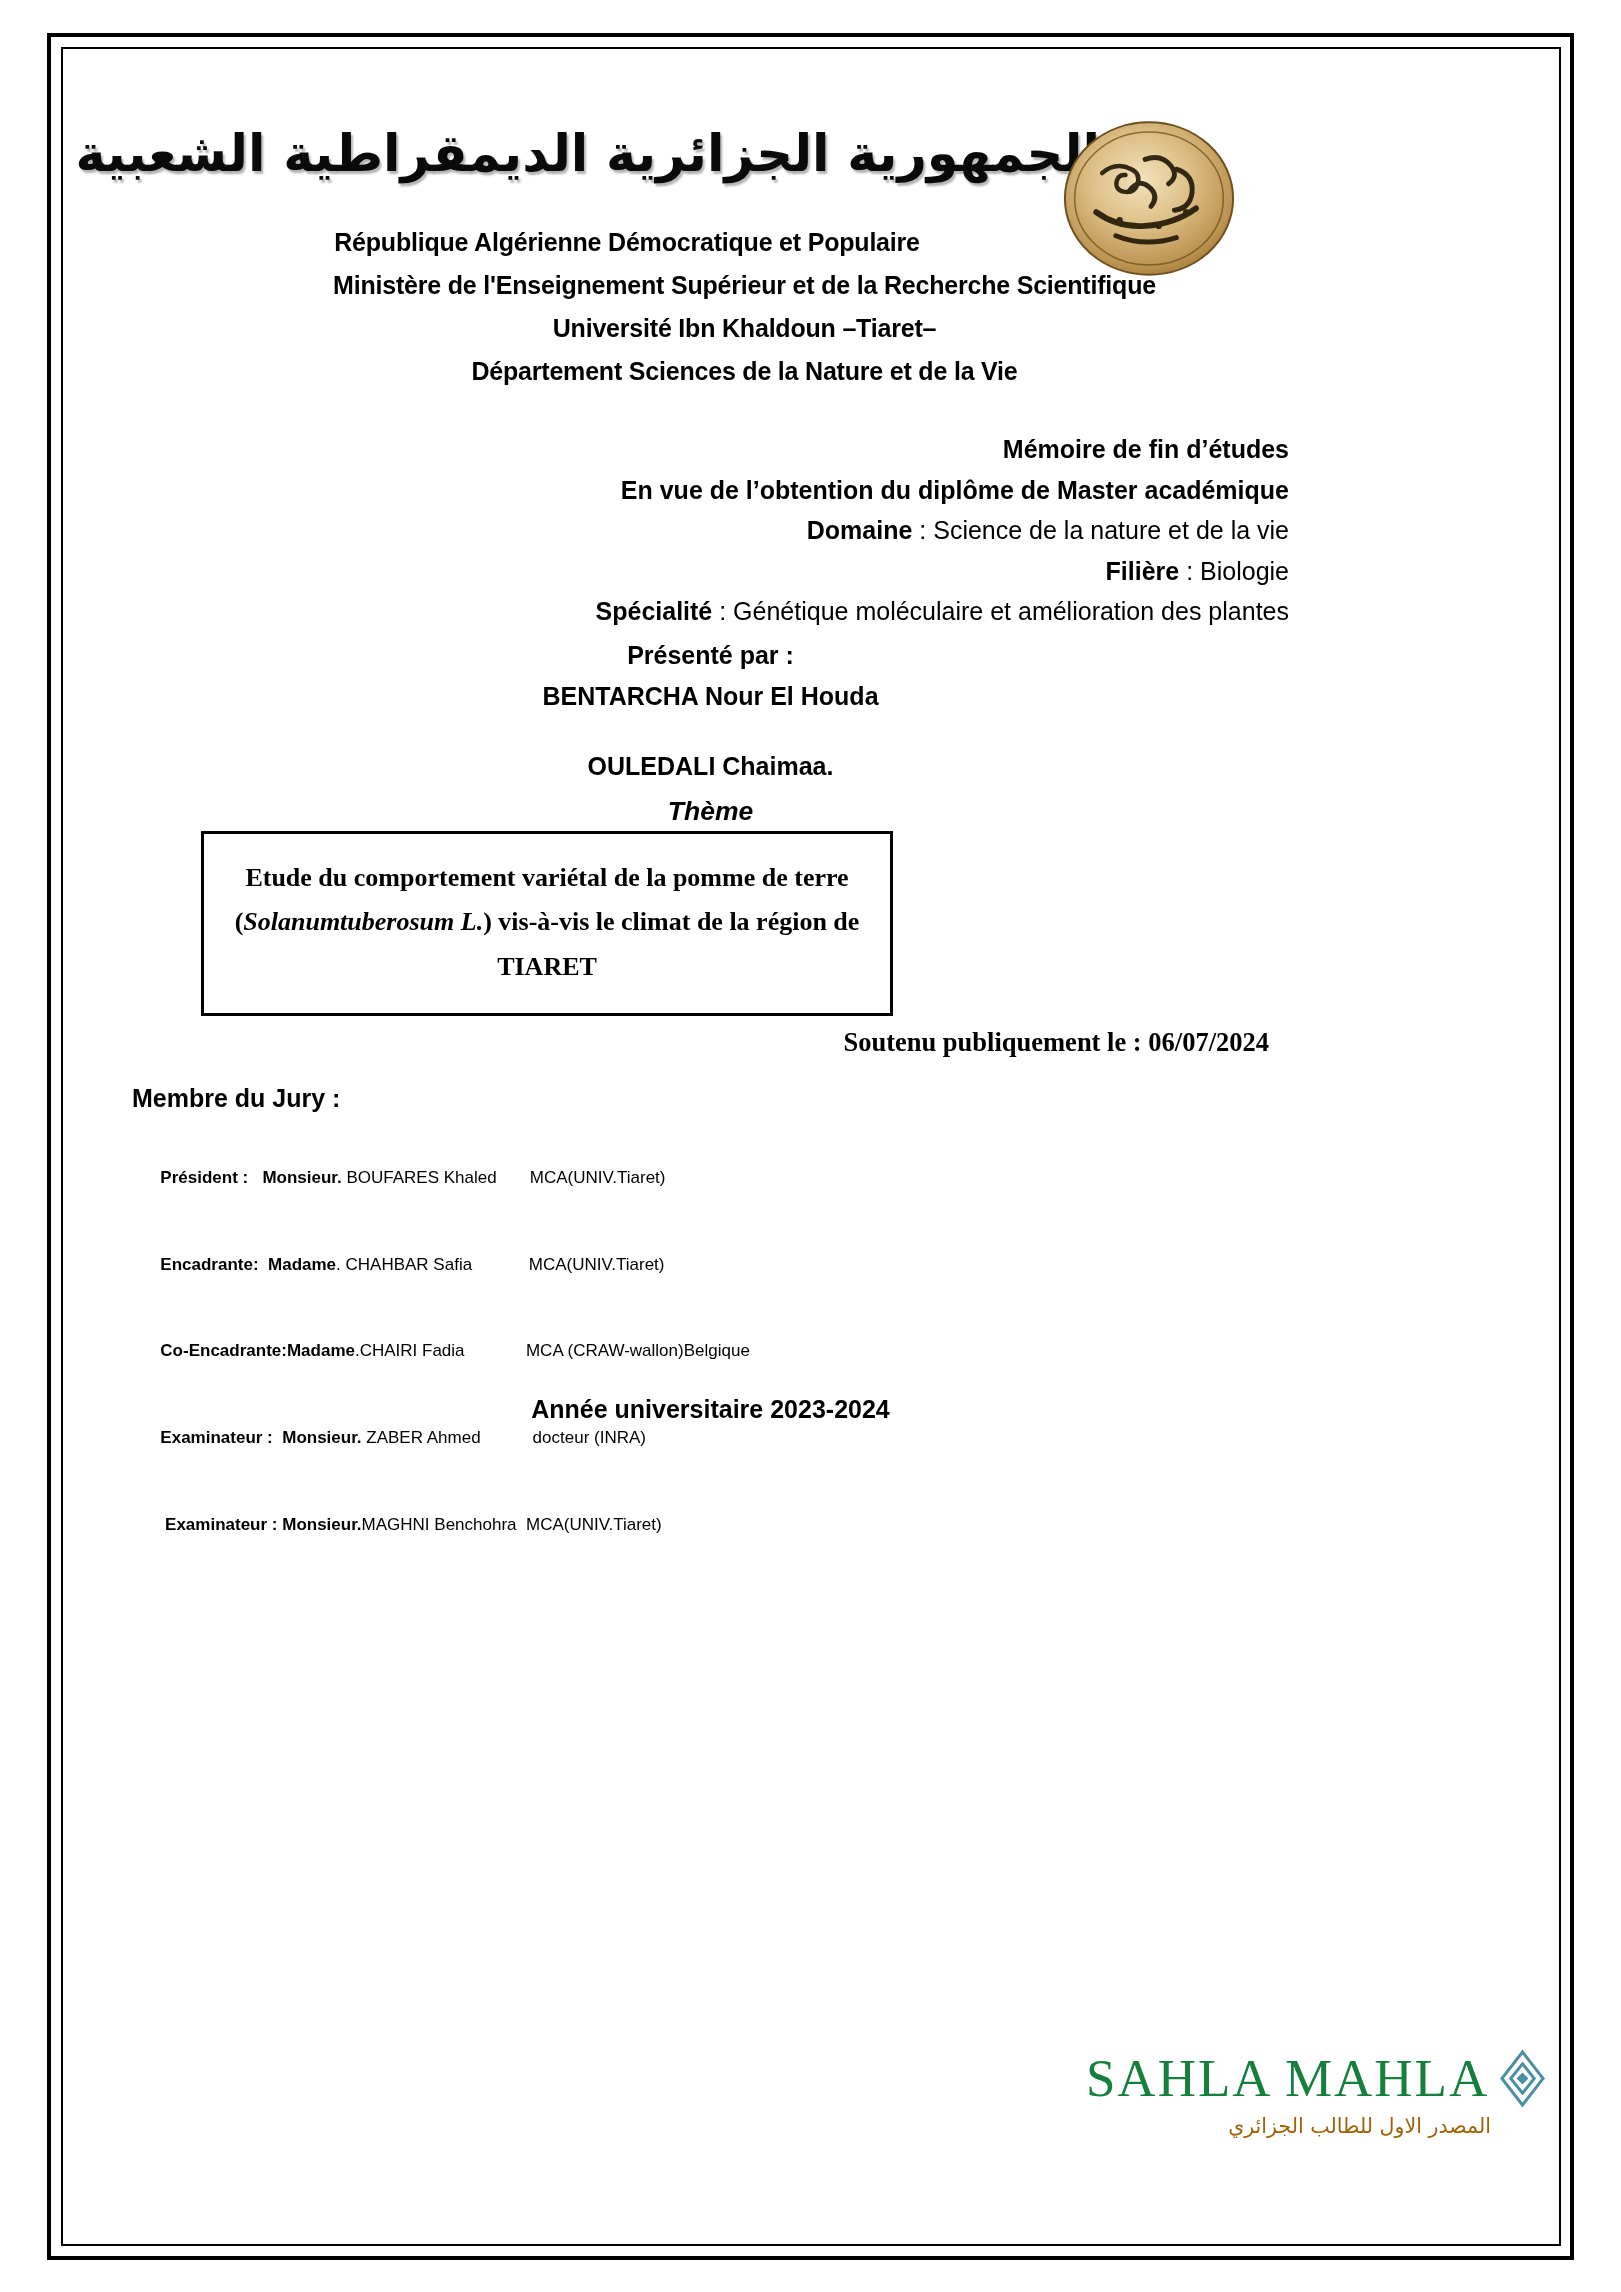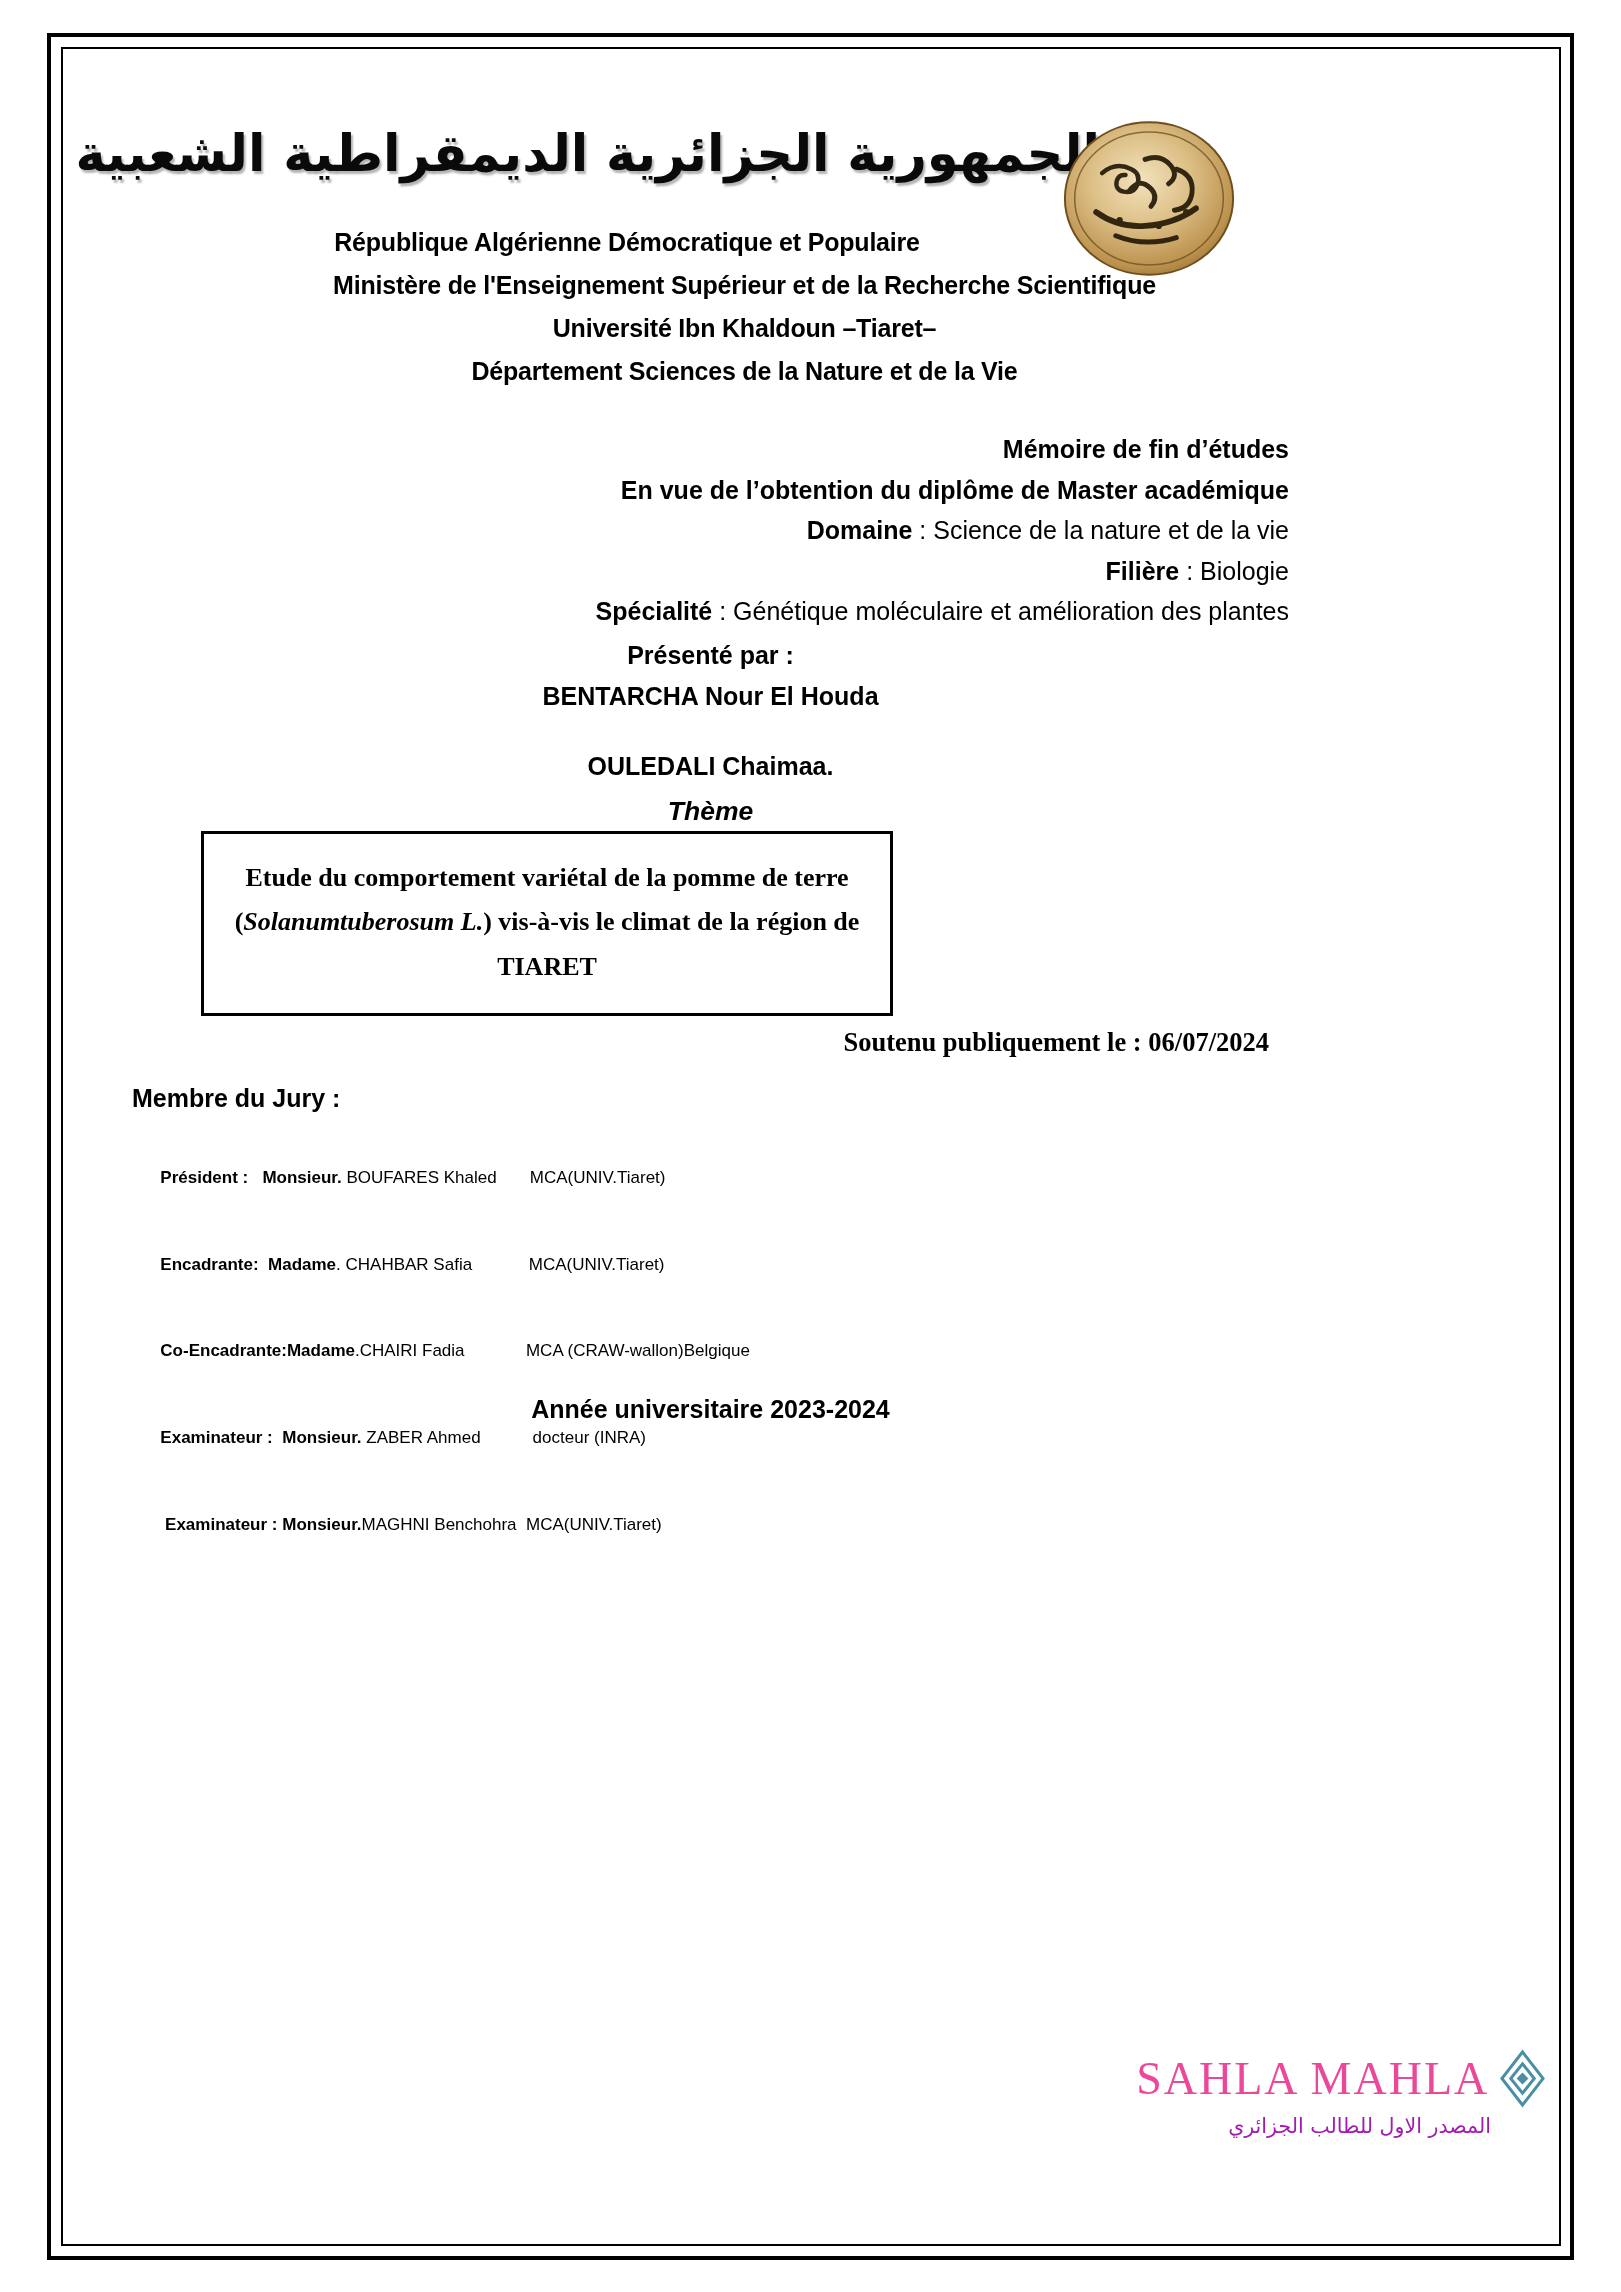--- a/index.html
+++ b/index.html
@@ -193,35 +193,35 @@
     height: 186px;
   }
   .wm-row {
     display: flex;
     align-items: center;
     justify-content: flex-end;
     gap: 7.8px;
   }
   .wm-text {
     font-family: "Liberation Serif", serif;
-    font-size: 46px;
+    font-size: 53px;
     letter-spacing: 2px;
-    color: #ec4899;
+    color: #15803d;
     line-height: 1;
   }
   .wm-diamond {
     width: 51px;
     height: 59px;
     position: relative;
   }
   .wm-sub {
     text-align: right;
     font-family: "DejaVu Sans", sans-serif;
     font-size: 20.6px;
-    color: #a21caf;
+    color: #a16207;
     direction: rtl;
     margin-top: 5.9px;
     padding-right: 57px;
     white-space: nowrap;
   }
 </style>
 </head>
 <body>
 
 <div class="page-frame-outer"></div>

